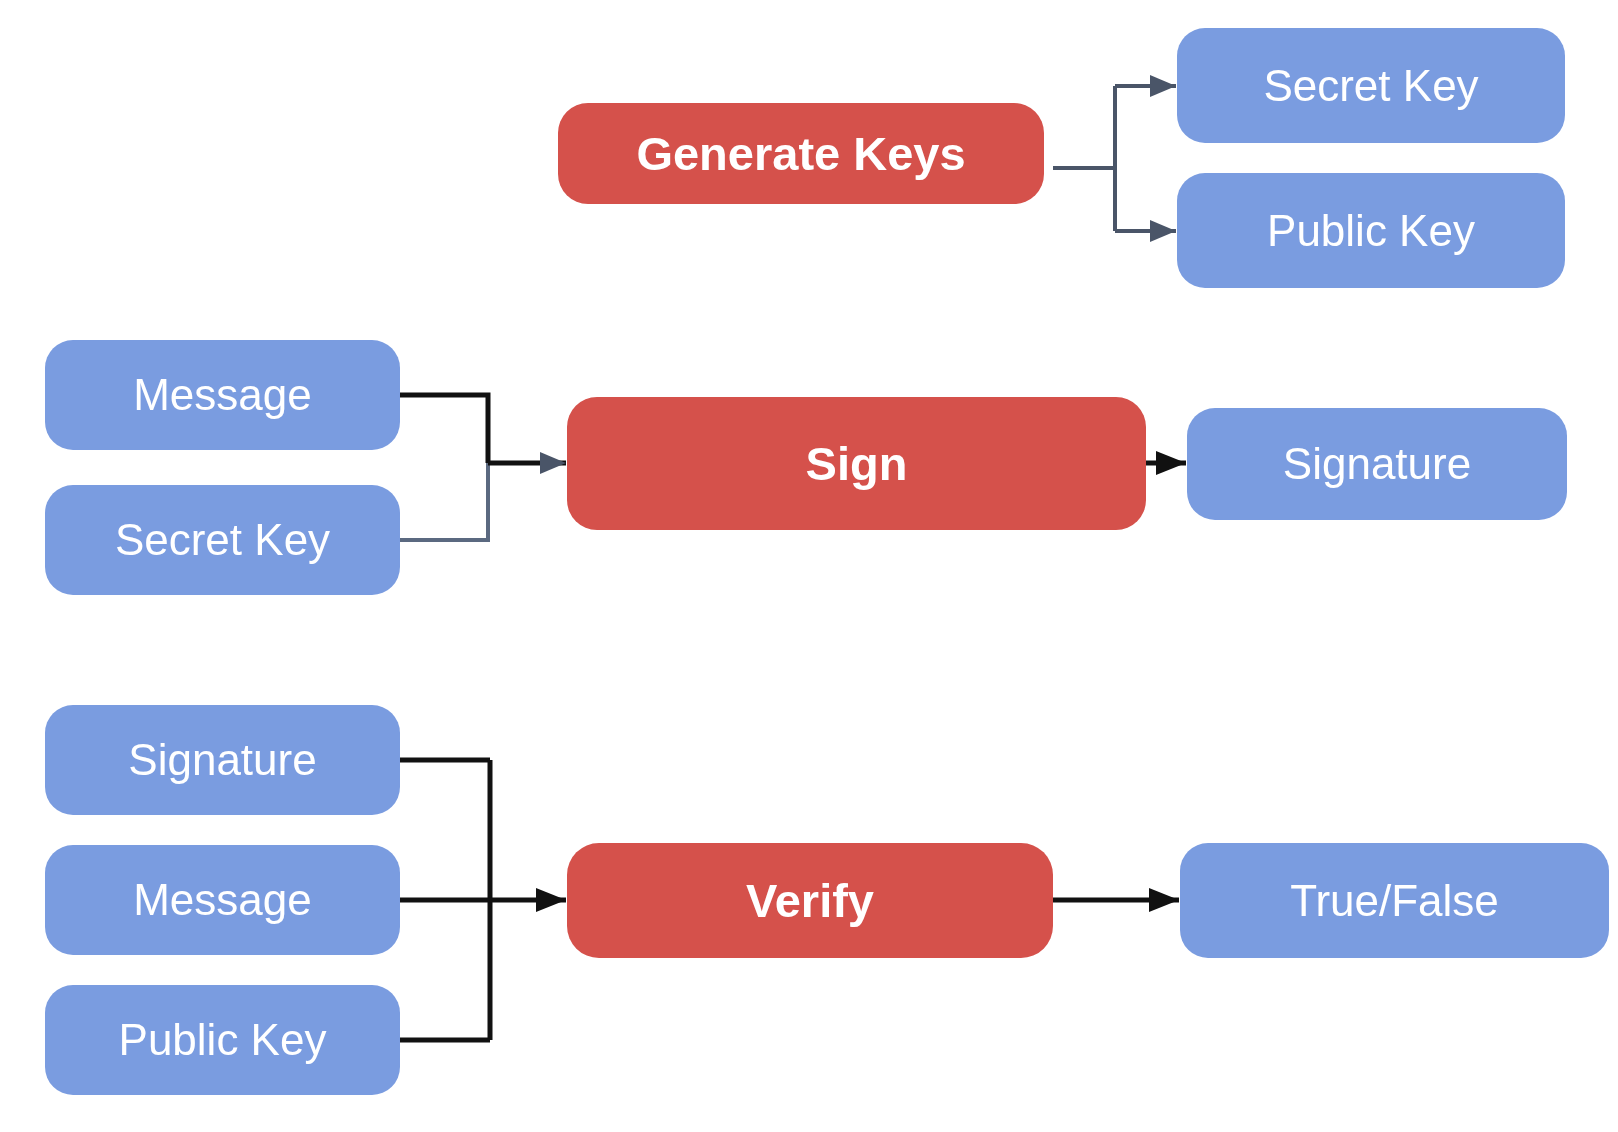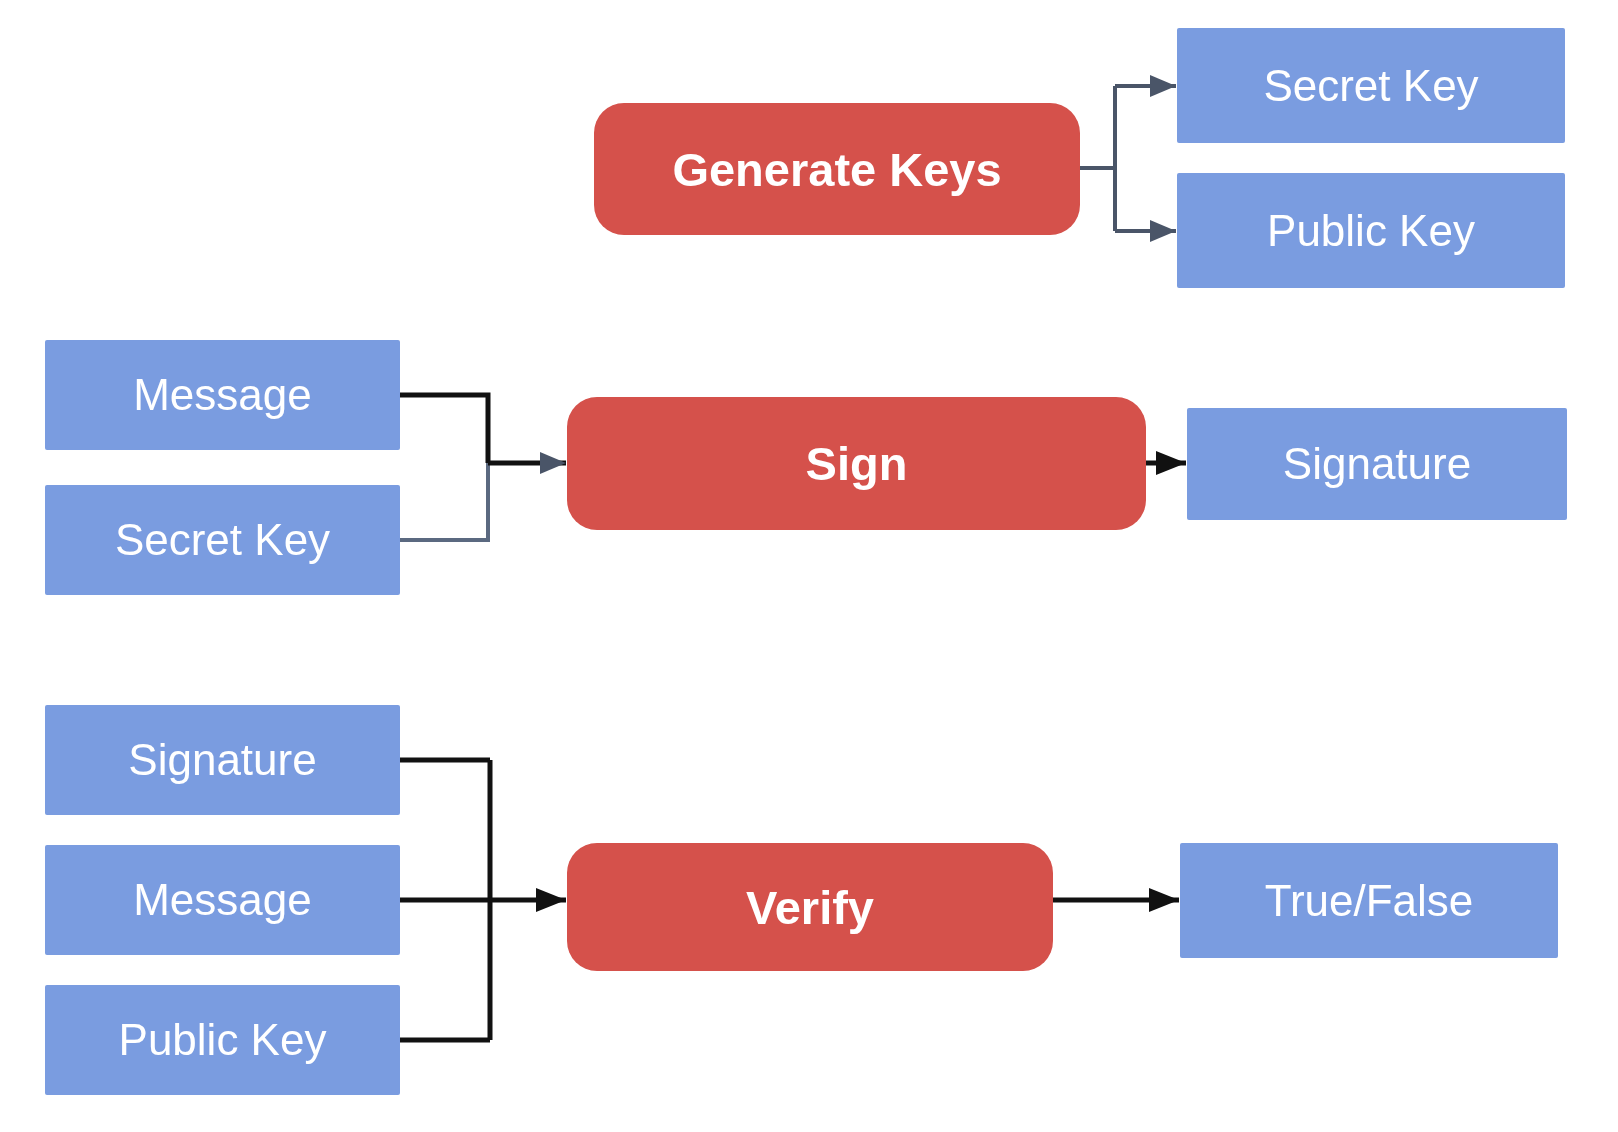--- a/index.html
+++ b/index.html
@@ -24,21 +24,21 @@
     position: absolute;
     display: flex;
     align-items: center;
     justify-content: center;
     color: var(--text, #fff);
     text-align: center;
     box-sizing: border-box;
   }
   .node.data {
     background: var(--data_fill, #7A9CE0);
-    border-radius: 2px;
+    border-radius: 28px;
     font-size: 44px;
     font-weight: 400;
   }
   .node.process {
     background: var(--process_fill, #D5514B);
     border-radius: 30px;
     font-size: 47px;
     font-weight: 700;
   }
   .stroke-slate  { stroke: var(--connector_slate, #4A5568); fill: none; stroke-width: 4; }
@@ -74,21 +74,21 @@
     <path d="M1053 463 H1186" class="stroke-black" marker-end="url(#arrow-black)"></path>
 
     <path d="M400 760 H490" class="stroke-black"></path>
     <path d="M400 1040 H490" class="stroke-black"></path>
     <path d="M490 760 V1040" class="stroke-black"></path>
     <path d="M400 900 H566" class="stroke-black" marker-end="url(#arrow-black)"></path>
 
     <path d="M1053 900 H1179" class="stroke-black" marker-end="url(#arrow-black)"></path>
   </svg>
 
-  <div class="node process" style="left:594px; top:103px; width:486px; height:132px;">
+  <div class="node process" style="left:558px; top:103px; width:486px; height:101px;">
     <span>Generate Keys</span>
   </div>
   <div class="node data" style="left:1177px; top:28px; width:388px; height:115px;">
     <span>Secret Key</span>
   </div>
   <div class="node data" style="left:1177px; top:173px; width:388px; height:115px;">
     <span>Public Key</span>
   </div>
 
   <div class="node data" style="left:45px; top:340px; width:355px; height:110px;">
@@ -106,20 +106,20 @@
 
   <div class="node data" style="left:45px; top:705px; width:355px; height:110px;">
     <span>Signature</span>
   </div>
   <div class="node data" style="left:45px; top:845px; width:355px; height:110px;">
     <span>Message</span>
   </div>
   <div class="node data" style="left:45px; top:985px; width:355px; height:110px;">
     <span>Public Key</span>
   </div>
-  <div class="node process" style="left:567px; top:843px; width:486px; height:128px;">
+  <div class="node process" style="left:567px; top:843px; width:486px; height:115px;border-radius:32px;">
     <span>Verify</span>
   </div>
-  <div class="node data" style="left:1180px; top:843px; width:378px; height:115px;">
+  <div class="node data" style="left:1180px; top:843px; width:429px; height:115px;">
     <span>True/False</span>
   </div>
 
 </div>
 
 </body></html>

